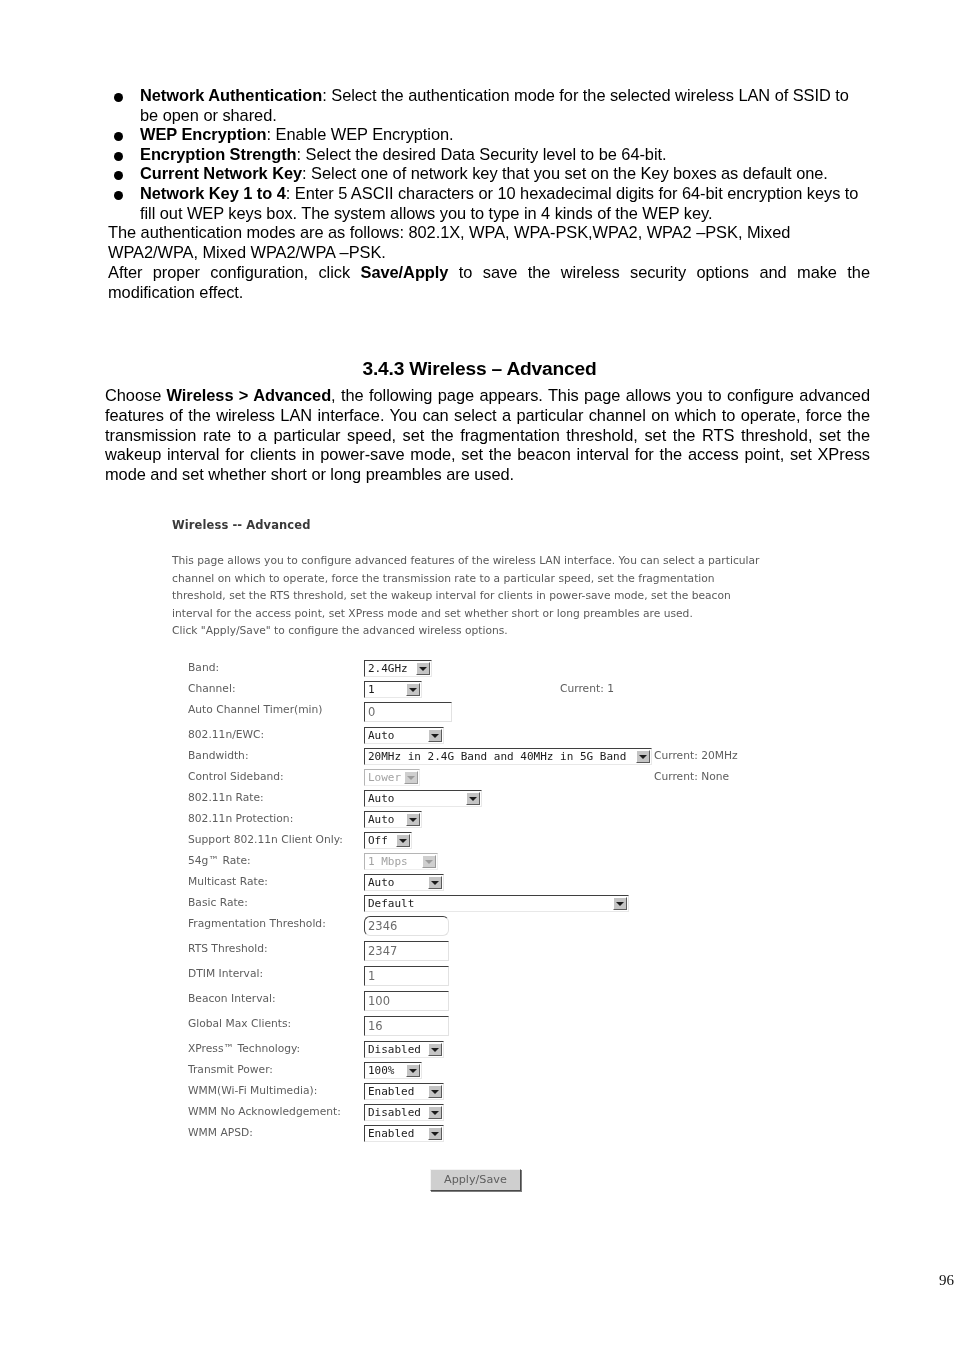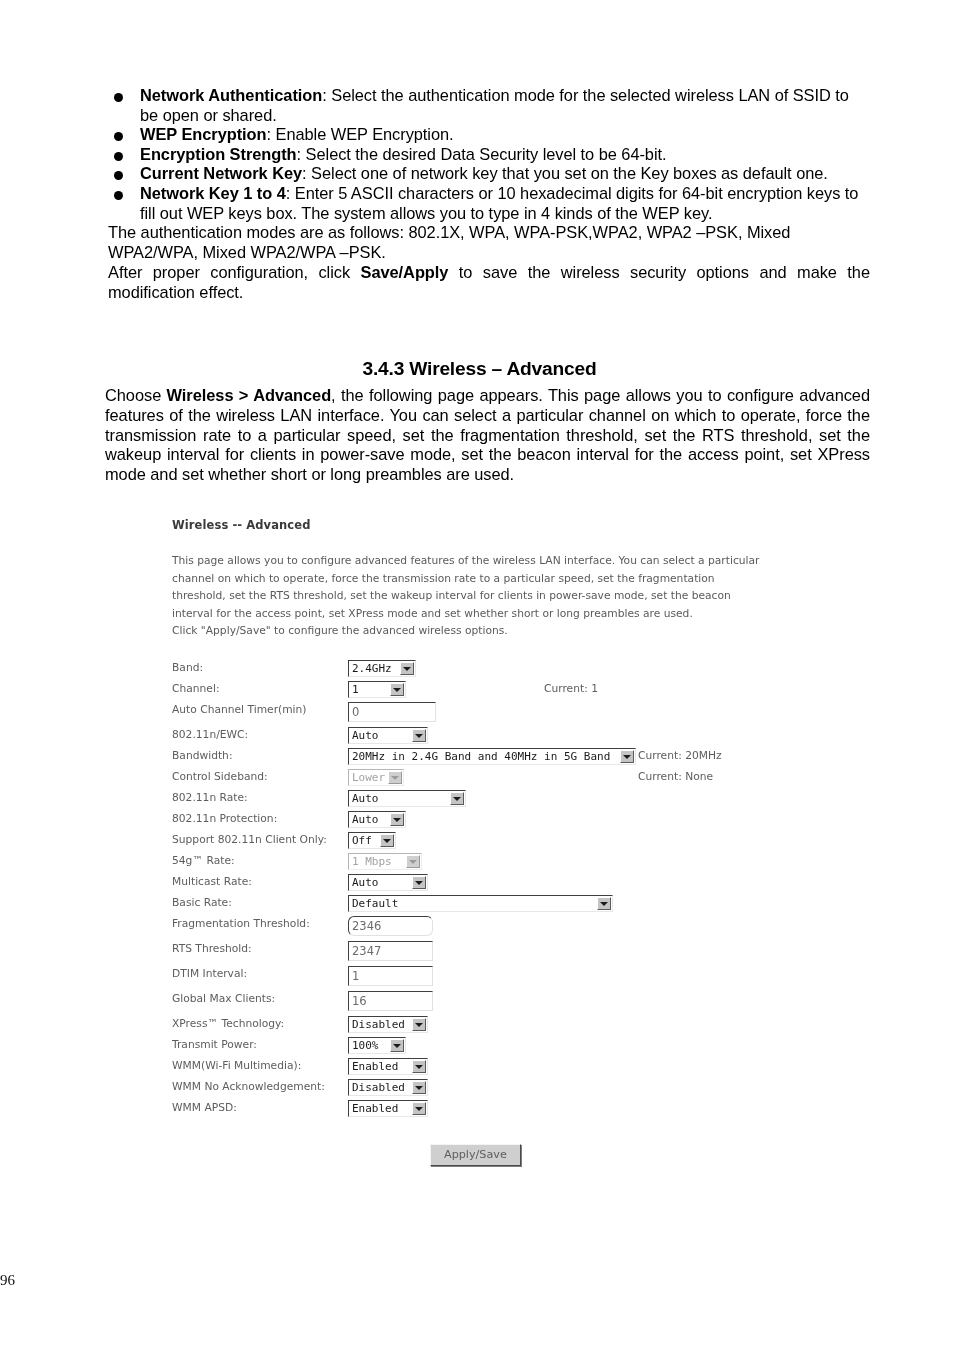--- a/index.html
+++ b/index.html
@@ -103,20 +103,21 @@
     width: 592px;
   }
   .shot-desc .line2 {
     margin-top: 0px;
   }
 
   
   .form-area {
     margin-top: 20px;
     position: relative;
+    margin-left: 16px;
   }
   .frow {
     position: relative;
     height: 21px;
   }
   .frow.tall { height: 25px; }
   .flabel {
     position: absolute;
     left: 0;
     top: 0;
@@ -225,21 +226,21 @@
     color: #5e5e5e;
     box-shadow: 1px 1px 0 #7d7d7d;
   }
 
   
   .page-num {
     position: absolute;
     left: 0;
     top: 1272px;
     width: 954px;
-    text-align: left;
+    text-align: right;
     font-family: "Liberation Serif", serif;
     font-size: 15px;
     color: #111;
   }
 </style>
 </head>
 <body>
 
 <div class="doc-body">
   <ul class="bullets" id="bullet-list">
@@ -332,20 +333,24 @@
       </div>
       <div class="frow tall">
         <div class="flabel">RTS Threshold:</div>
         <div class="fctl"><span class="tin" style="width: 85px;">2347</span></div>
       </div>
       <div class="frow tall">
         <div class="flabel">DTIM Interval:</div>
         <div class="fctl"><span class="tin" style="width: 85px;">1</span></div>
       </div>
       <div class="frow tall">
+        <div class="flabel">Beacon Interval:</div>
+        <div class="fctl"><span class="tin" style="width: 85px;">100</span></div>
+      </div>
+      <div class="frow tall">
         <div class="flabel">Global Max Clients:</div>
         <div class="fctl"><span class="tin" style="width: 85px;">16</span></div>
       </div>
       <div class="frow">
         <div class="flabel">XPress™ Technology:</div>
         <div class="fctl"><span class="sel" style="width: 80px;"><span class="txt">Disabled</span><span class="arrowbtn"></span></span></div>
       </div>
       <div class="frow">
         <div class="flabel">Transmit Power:</div>
         <div class="fctl"><span class="sel" style="width: 58px;"><span class="txt">100%</span><span class="arrowbtn"></span></span></div>

